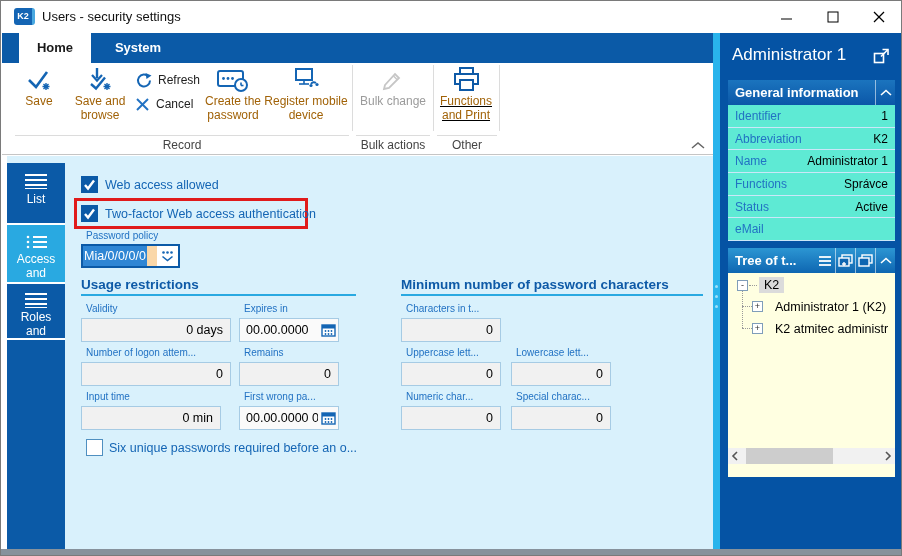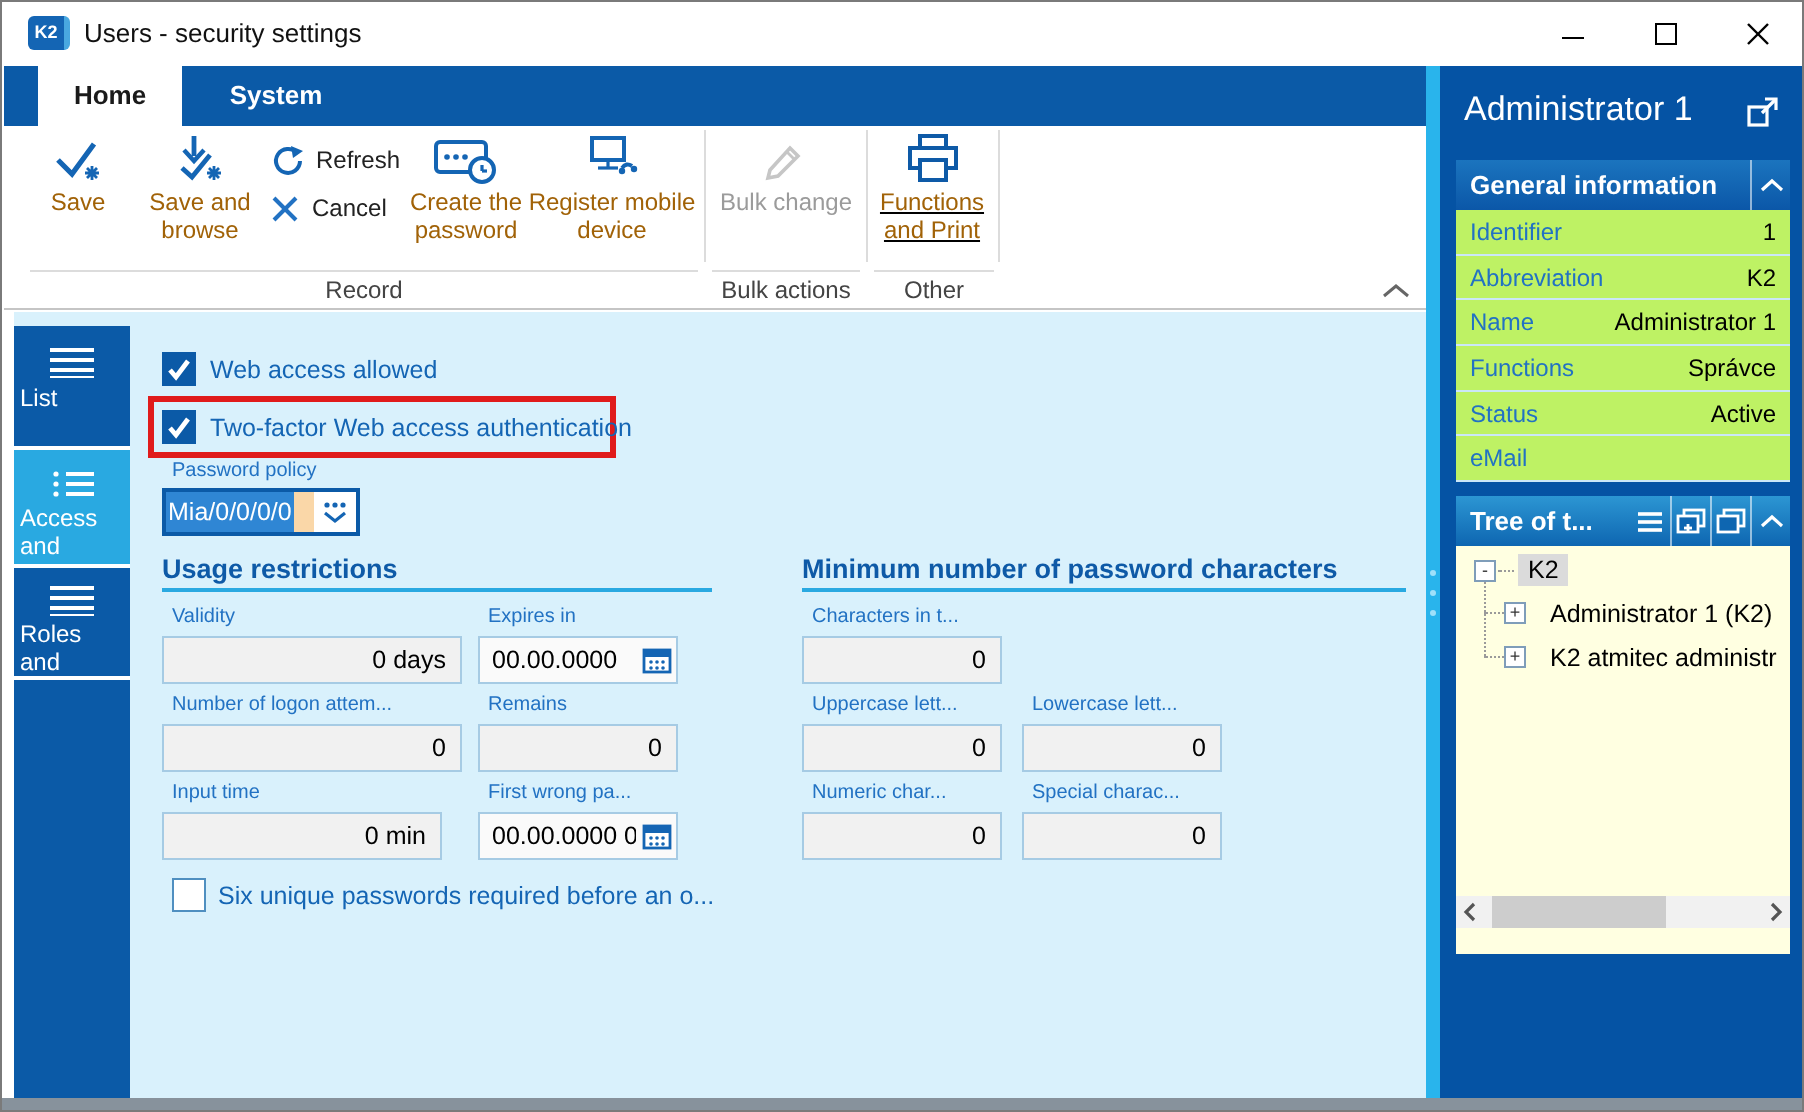--- a/index.html
+++ b/index.html
@@ -35,21 +35,21 @@
   .grp { position:absolute; top:134px; height:19px; border-top:1px solid #dcdcdc; text-align:center;
          font-size:12px; color:#444; line-height:18px; }
 
   
   .contentbg { left:1px; top:155px; width:711px; height:394px; background:#D9F1FC; }
   .leftwhite { left:1px; top:155px; width:5px; height:394px; background:#fff; }
 
   
   .sidebar { left:6px; top:162px; width:58px; height:387px; background:#0B5AA7; }
   .side-tab { position:absolute; left:0; width:58px; color:#fff; overflow:hidden; }
-  .side-tab .stlbl { font-size:12px; line-height:13.5px; text-align:left; padding:0 3px; color:#fff; }
+  .side-tab .stlbl { font-size:12px; line-height:13.5px; text-align:center; padding:0 3px; color:#fff; }
   .sidesep { position:absolute; left:0; width:58px; height:2px; background:#fff; }
   .hbars { display:block; margin:10px auto 4px auto; }
 
   
   .cb { position:absolute; width:17px; height:17px; background:#0B5AA7; border:1px solid #0B5AA7;
         display:flex; align-items:center; justify-content:center; }
   .cb.un { background:#fff; border:1px solid #4F8FC0; }
   .cblbl { position:absolute; font-size:12.5px; color:#1465B4; white-space:nowrap; }
   .redbox { left:73px; top:197px; width:234px; height:31px; border:3px solid #E01B1B; }
 
@@ -72,21 +72,21 @@
   .datefld .dv { flex:1; padding-left:6px; white-space:nowrap; overflow:hidden; }
   .datefld .cal { width:20px; display:flex; align-items:center; justify-content:center; }
 
   
   .splitter { left:712px; top:32px; width:7px; height:517px; background:#29B4EC; }
   .dot { position:absolute; left:714px; width:3px; height:3px; border-radius:50%; background:#9FE0F9; }
 
   
   .rpanel { left:719px; top:32px; width:182px; height:517px; background:#0553A4; }
   .rtitle { left:731px; top:44px; color:#fff; font-size:17px; white-space:nowrap; }
-  .card { position:absolute; left:727px; width:167px; background:#bef264; }
+  .card { position:absolute; left:727px; width:167px; background:#5eead4; }
   .chead { height:25px; display:flex; align-items:center; color:#fff; font-size:13px; font-weight:bold;
            background:linear-gradient(180deg,#1B74BE,#0B57A8); padding-left:7px; }
   .chead .ttl { flex:1; white-space:nowrap; overflow:hidden; }
   .chead .hicon { width:20px; height:25px; display:flex; align-items:center; justify-content:center;
                   border-left:1px solid rgba(255,255,255,.55); }
   .chead .hicon.nob { border-left:none; }
   .girows { display:flex; flex-direction:column; height:136px; }
   .girow { flex:1; display:flex; justify-content:space-between; align-items:center; padding:0 7px;
            border-bottom:1px solid #CBE7F8; font-size:12px; }
   .girow .gl { color:#2272C3; } .girow .gv { color:#000; }

